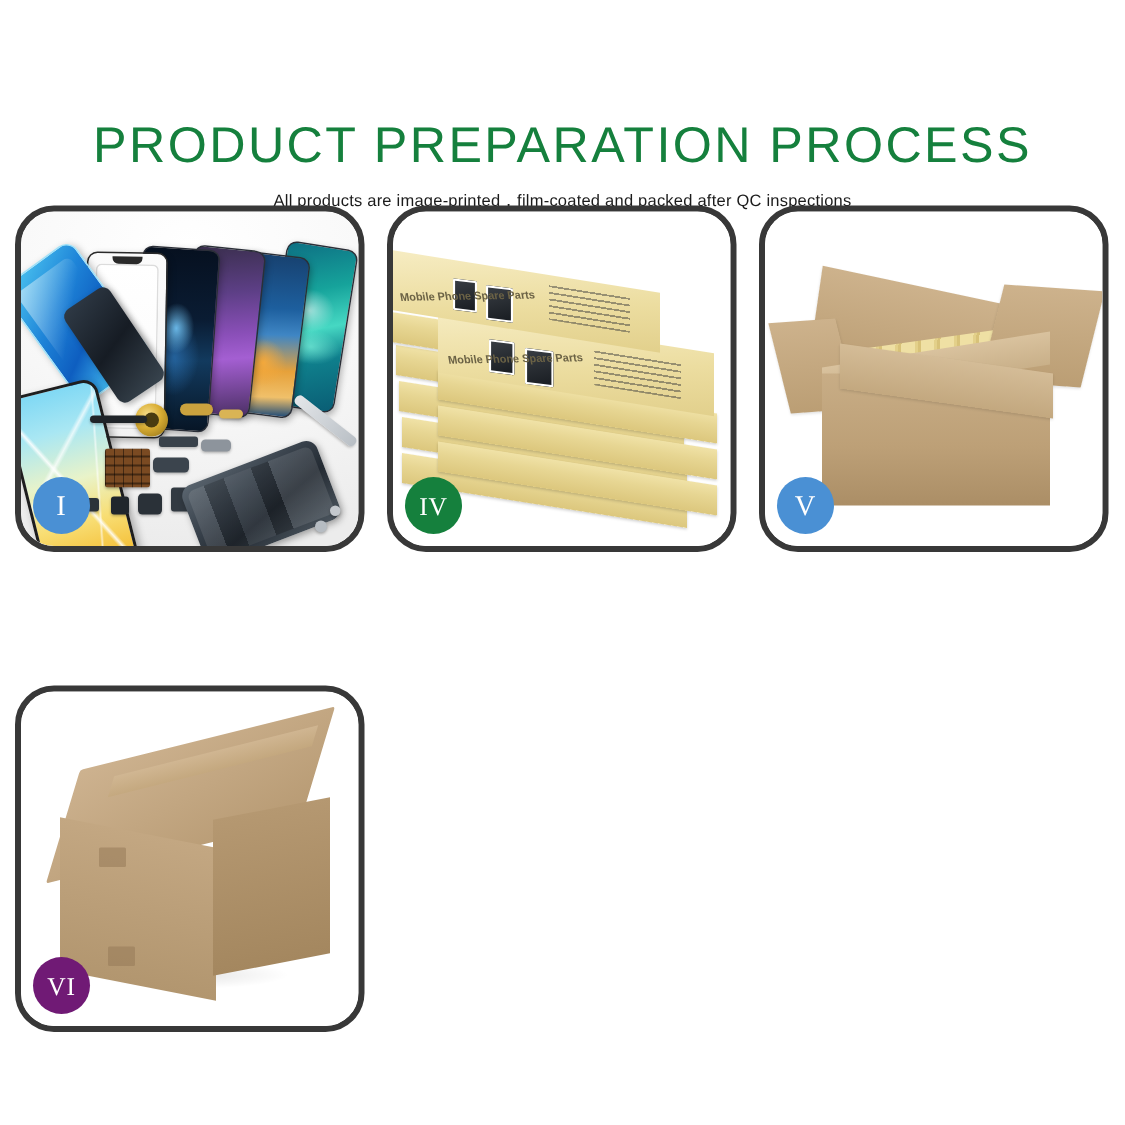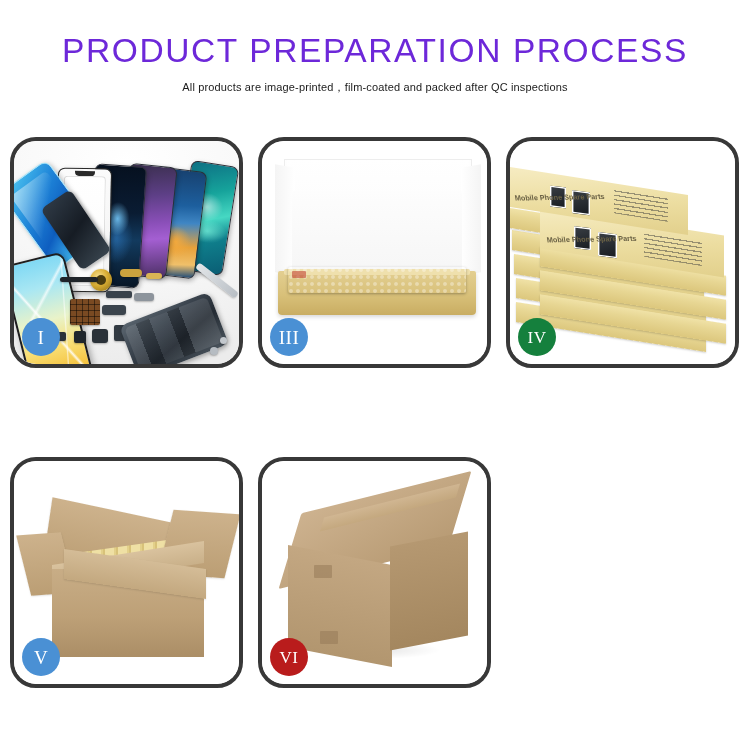--- a/index.html
+++ b/index.html
@@ -458,21 +458,21 @@
     position:absolute; left:22px; top:176px; width:184px; height:26px;
     background: radial-gradient(50% 50% at 50% 50%, rgba(0,0,0,.10), rgba(0,0,0,0) 70%);
   }
 </style>
 </head>
 <body style="background: rgb(255, 255, 255);">
 
 <div class="page">
 
   <div class="header">
-    <div class="title" style="color: #6d28d9;">PRODUCT PREPARATION PROCESS</div>
+    <div class="title" style="color: #15803d; margin-top: 47px;">PRODUCT PREPARATION PROCESS</div>
     <div class="subtitle">All products are image-printed，film-coated and packed after QC inspections</div>
   </div>
 
   <div class="grid">
 
     <div class="panel" style="border-color: rgb(56, 56, 56);">
       <div class="panel-media">
         <div class="p1-bg"></div>
         <div class="phone-fan">
           <div class="fanphone fp5"></div>
@@ -499,30 +499,20 @@
         <div class="part pr12"></div>
         <div class="chassis"></div>
         <div class="part pr13"></div>
         <div class="part pr14"></div>
         <div class="tweezer"></div>
       </div>
       <div class="badge" style="background: rgb(74, 144, 212); color: rgb(255, 255, 255);">I</div>
     </div>
 
 
-    <div class="panel" style="border-color: rgb(56, 56, 56);">
-      <div class="panel-media">
-        <div class="p3-bg"></div>
-        <div class="kraft-lid"></div>
-        <div class="foam"></div>
-        <div class="kraft-tray"></div>
-        <div class="wrapped-screen"></div>
-      </div>
-      <div class="badge" style="background: rgb(74, 144, 212); color: rgb(255, 255, 255);">III</div>
-    </div>
 
     <div class="panel" style="border-color: rgb(56, 56, 56);">
       <div class="panel-media">
         <div class="p4-bg"></div>
 
         <div class="kbox" style="left:6px; top:176px; width:190px; height:20px; transform:skewY(9deg);"></div>
         <div class="kbox" style="left:6px; top:152px; width:190px; height:20px; transform:skewY(9deg);"></div>
         <div class="kbox" style="left:4px; top:128px; width:190px; height:20px; transform:skewY(9deg);"></div>
         <div class="kbox" style="left:2px; top:104px; width:190px; height:20px; transform:skewY(9deg);"></div>
         <div class="kbox" style="left:0px; top:82px; width:188px; height:20px; transform:skewY(9deg);"></div>
@@ -566,17 +556,17 @@
       <div class="panel-media">
         <div class="p6-bg"></div>
         <div class="c6-shadow"></div>
         <div class="c6-top"></div>
         <div class="c6-tape"></div>
         <div class="c6-front2"></div>
         <div class="c6-right"></div>
         <div class="c6-tab" style="left:52px; top:104px;"></div>
         <div class="c6-tab" style="left:58px; top:170px;"></div>
       </div>
-      <div class="badge narrow" style="background: #b91c1c; color: rgb(255, 255, 255);">VI</div>
+      <div class="badge narrow" style="background: #701a75; color: rgb(255, 255, 255);">VI</div>
     </div>
 
   </div>
 </div>
 
 </body></html>

